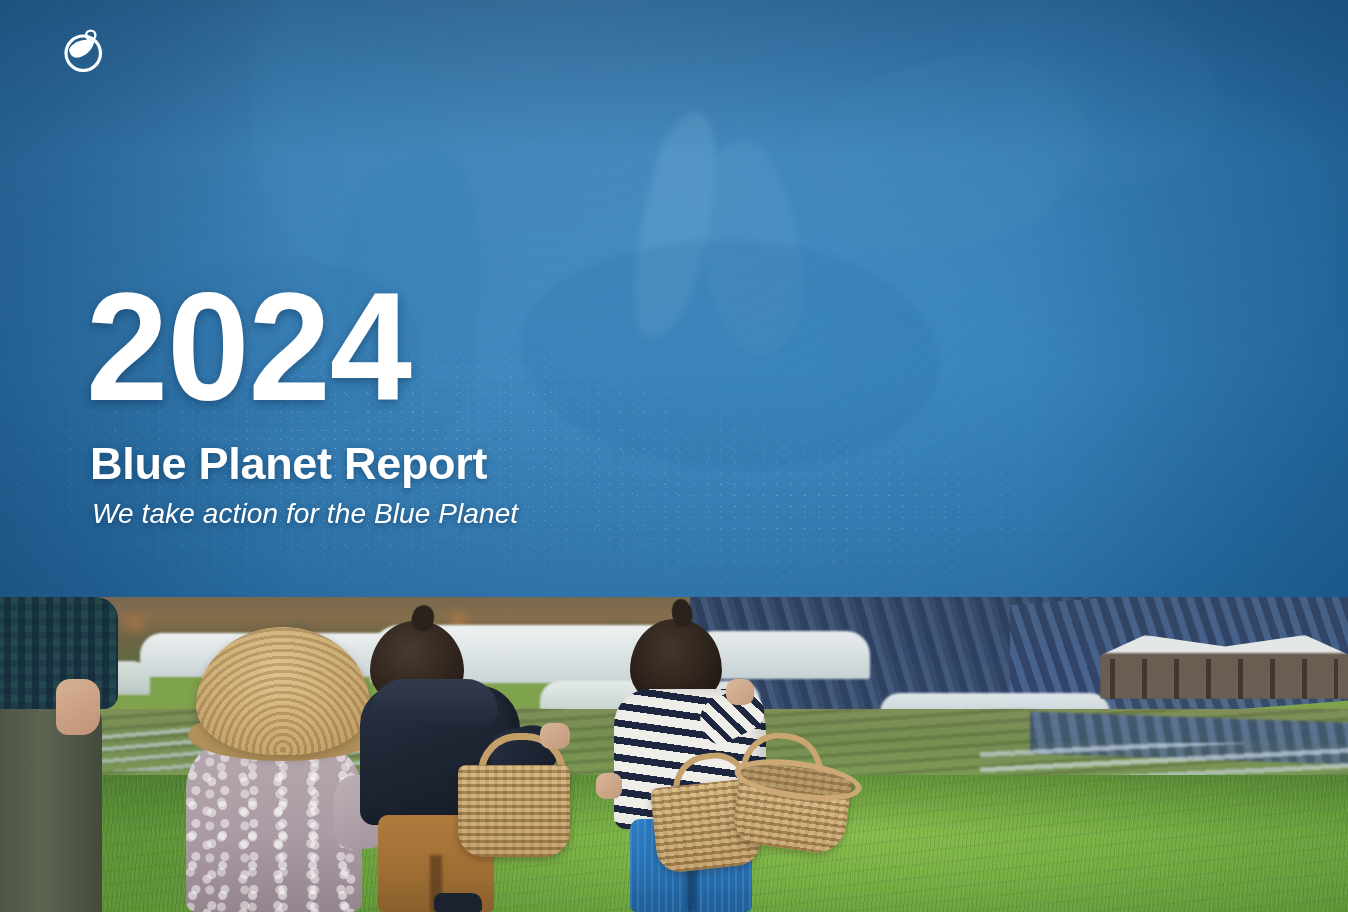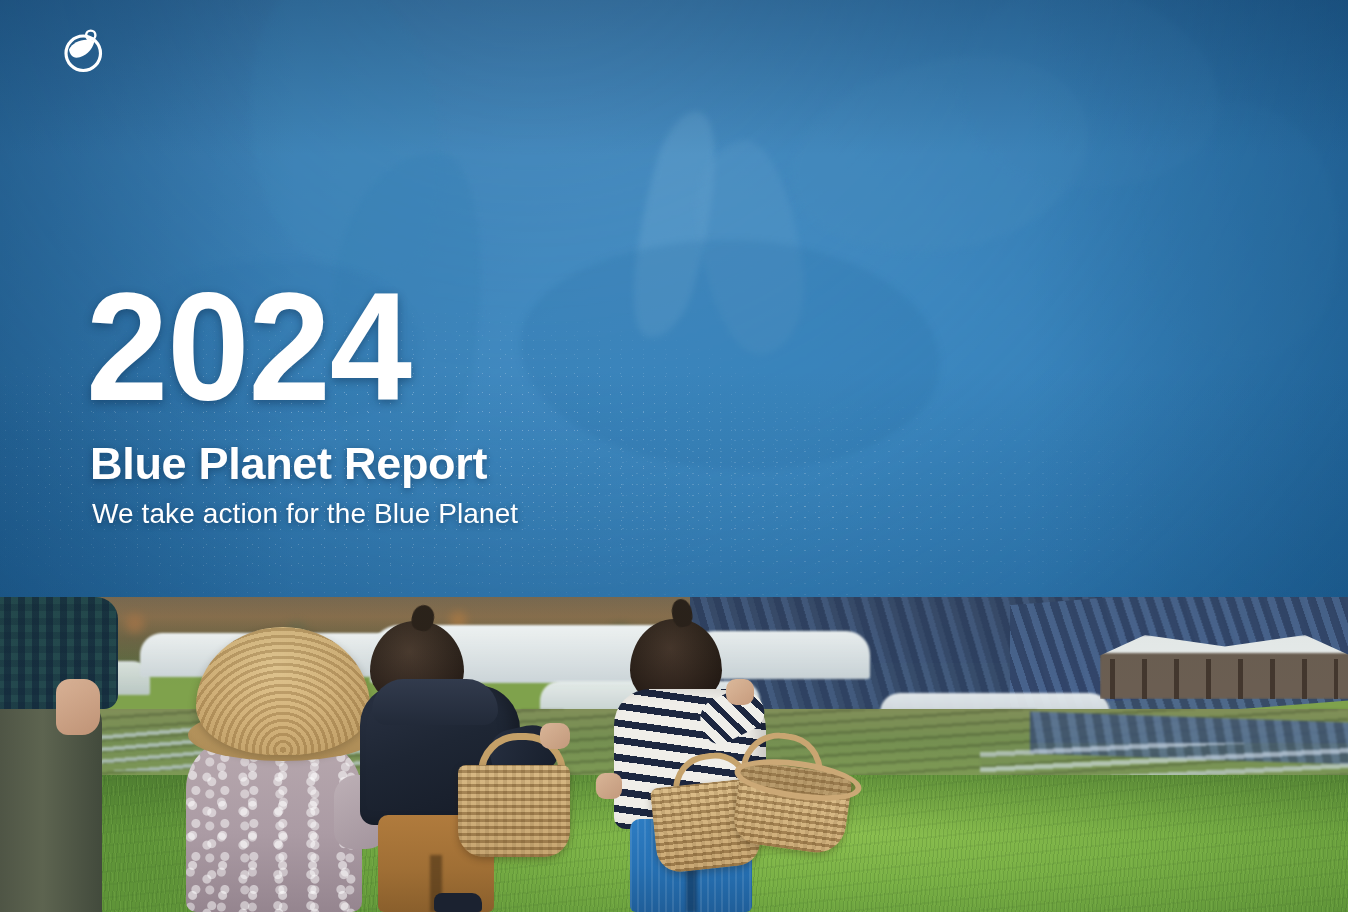--- a/index.html
+++ b/index.html
@@ -179,20 +179,21 @@
     font-weight:700;
     line-height:1;
     letter-spacing:-.3px;
     margin:32px 0 0 4px;
     text-shadow:0 2px 7px rgba(8,40,74,.48);
   }
   .tagline{
     color:#ffffff;
     font-size:28px;
     font-weight:500;
+    font-style:italic;
     line-height:1;
     letter-spacing:.1px;
     margin:14px 2px 0 6px;
     text-shadow:0 2px 6px rgba(8,40,74,.5);
   }
 
   
   .photo{
     position:absolute;
     left:0; top:597px;

